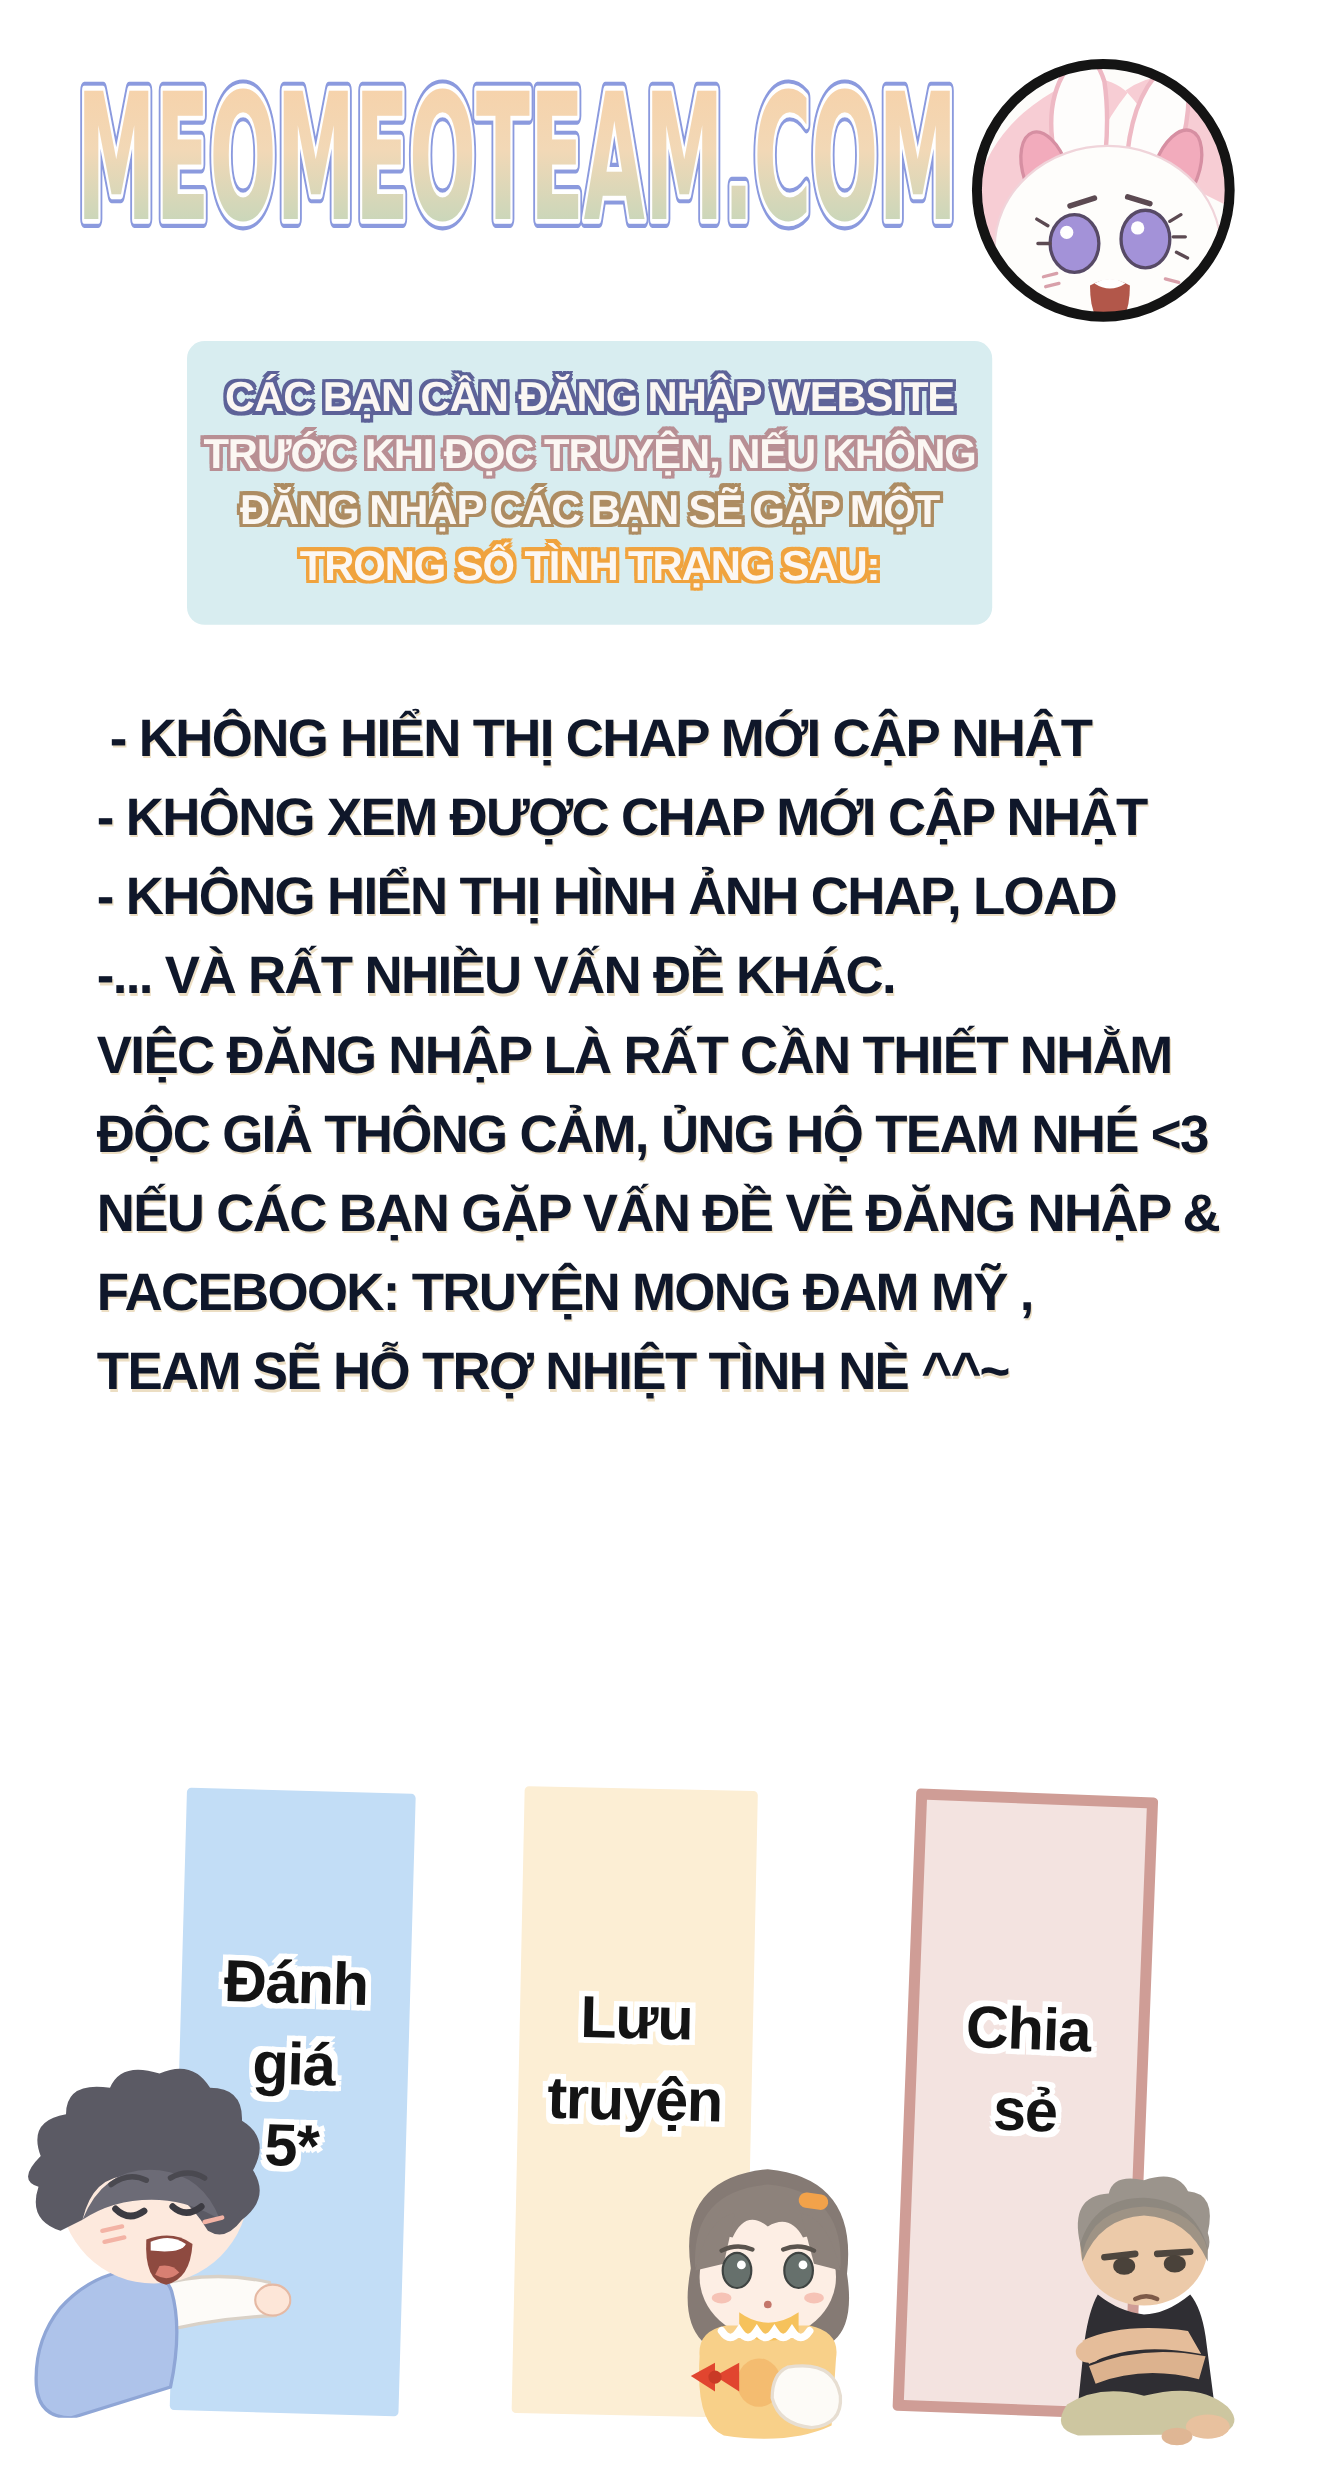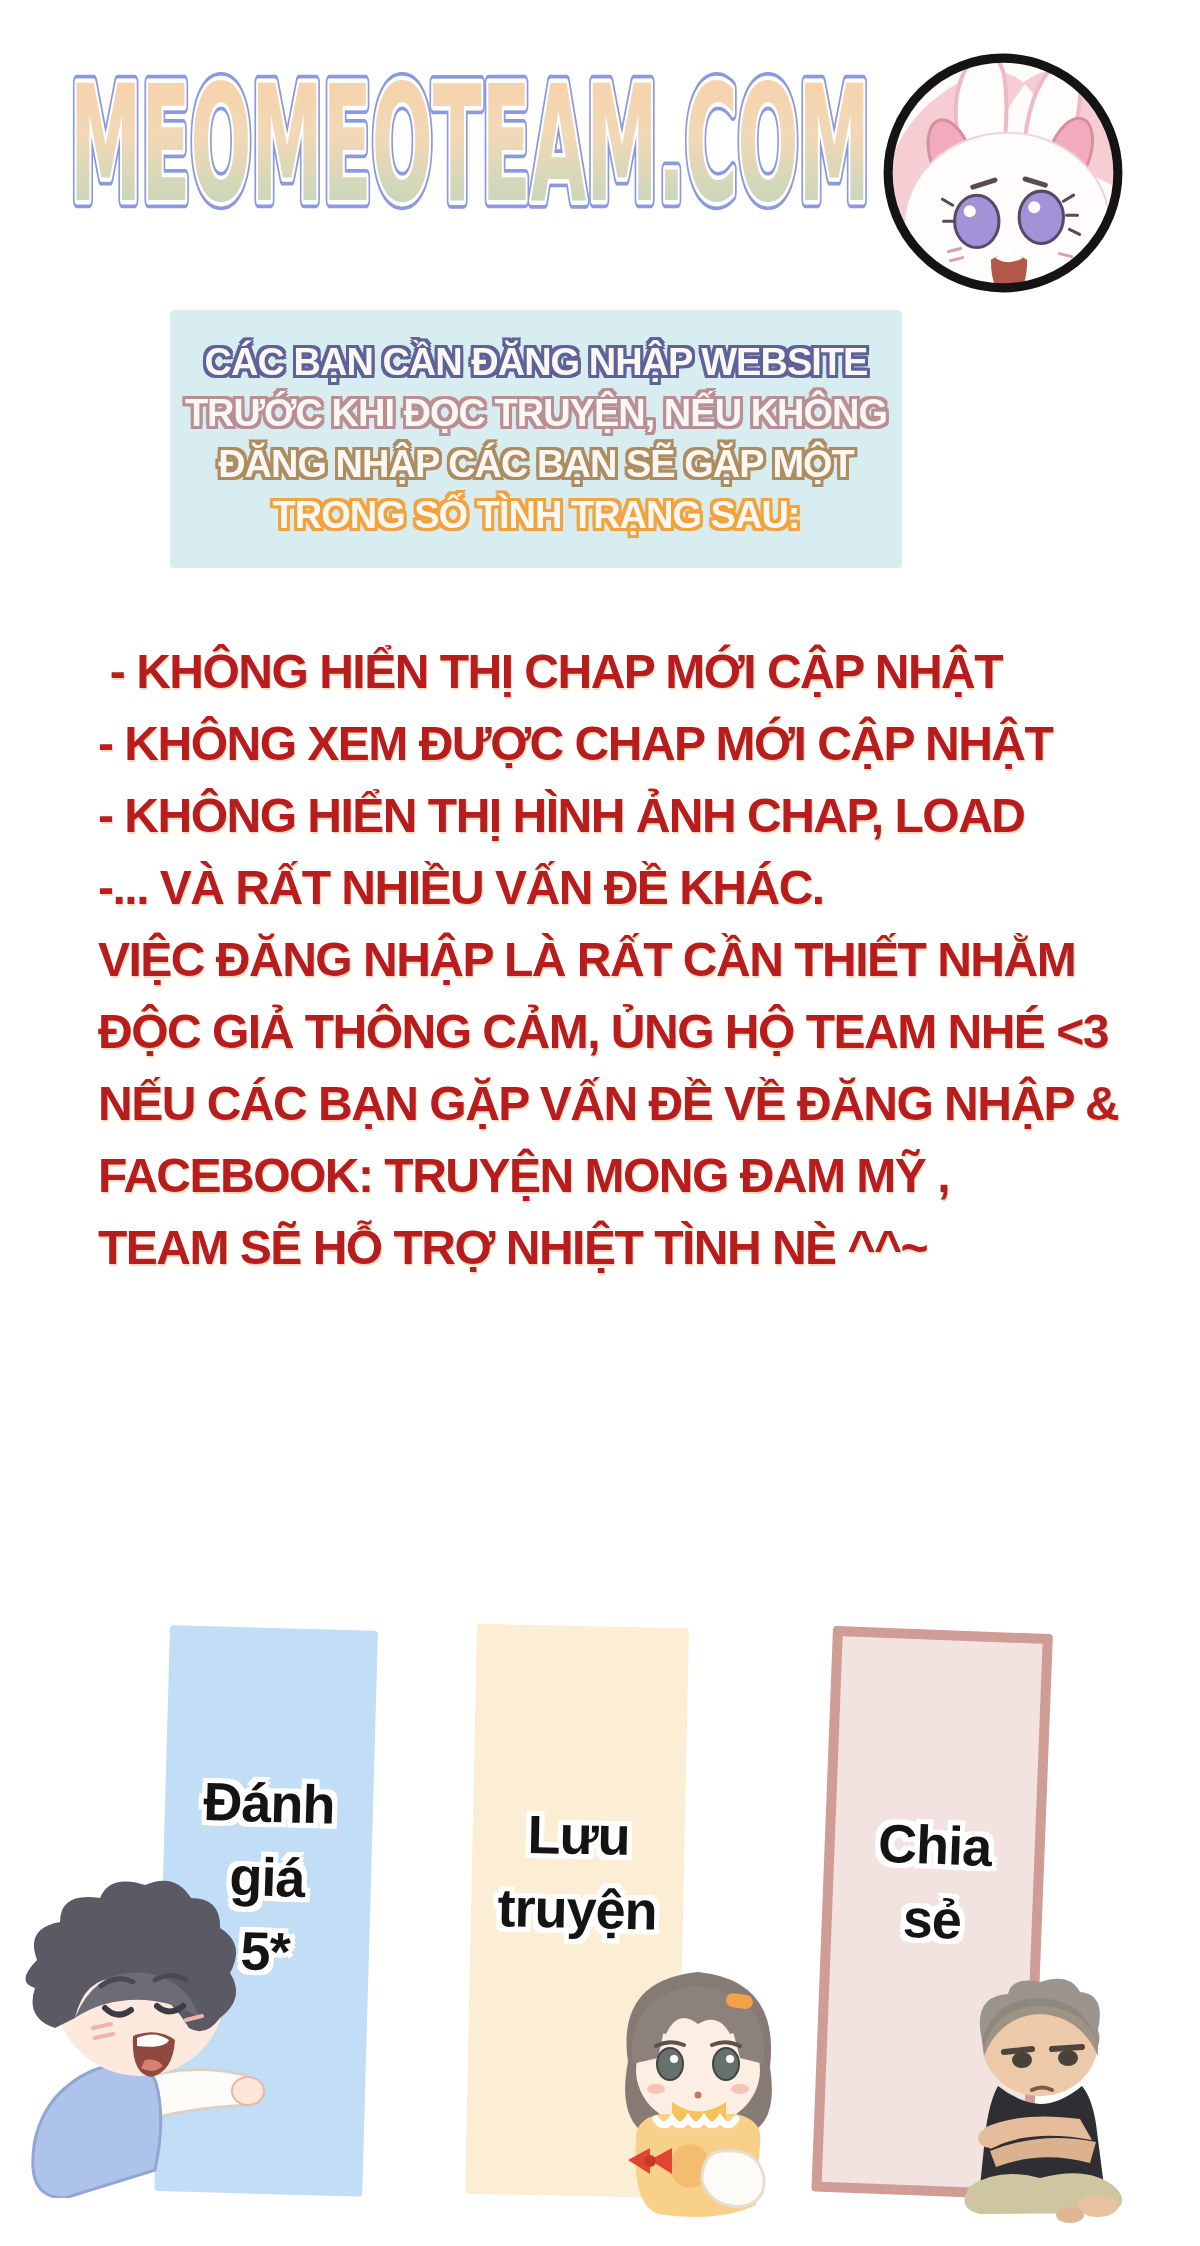--- a/index.html
+++ b/index.html
@@ -5,21 +5,21 @@
   html,body{margin:0;padding:0;background:#fff;}
   #page{position:relative;width:1200px;height:2246px;background:#fff;overflow:hidden;
         font-family:"Liberation Sans","DejaVu Sans",sans-serif;}
 
   
   #title-wrap{position:absolute;left:52px;top:52px;width:836px;height:190px;}
   #mascot-wrap{position:absolute;left:872px;top:44px;width:262px;height:262px;}
 
   
   #notice-box{position:absolute;left:170px;top:310px;width:732px;height:258px;
-              background:var(--notice-bg,#d8edf0);border-radius:4px;
+              background:var(--notice-bg,#d8edf0);border-radius:16px;
               display:flex;flex-direction:column;justify-content:center;align-items:center;
               gap:8px;}
   .notice-line{font-size:38px;font-weight:bold;letter-spacing:-1px;color:#fbf7f3;
     text-shadow:
       -3px -3px 0 var(--oc), 0 -3px 0 var(--oc), 3px -3px 0 var(--oc),
       -3px 0 0 var(--oc), 3px 0 0 var(--oc),
       -3px 3px 0 var(--oc), 0 3px 0 var(--oc), 3px 3px 0 var(--oc),
       -2px -2px 0 var(--oc), 2px -2px 0 var(--oc), -2px 2px 0 var(--oc), 2px 2px 0 var(--oc);
     white-space:pre;}
 
@@ -112,21 +112,21 @@
     </svg>
   </div>
 
   <div id="notice-box">
     <div class="notice-line" style="--oc: #5d6298;">CÁC BẠN CẦN ĐĂNG NHẬP WEBSITE</div>
     <div class="notice-line" style="--oc: #b88f94;">TRƯỚC KHI ĐỌC TRUYỆN, NẾU KHÔNG</div>
     <div class="notice-line" style="--oc: #ad8c62;">ĐĂNG NHẬP CÁC BẠN SẼ GẶP MỘT</div>
     <div class="notice-line" style="--oc: #f0a33e;">TRONG SỐ TÌNH TRẠNG SAU:</div>
   </div>
 
-  <div id="body-text" style="color: #b91c1c; margin-left: 10px;">
+  <div id="body-text" style="color: #0f172a;">
     <div class="gold-line"> - KHÔNG HIỂN THỊ CHAP MỚI CẬP NHẬT</div>
     <div class="gold-line">- KHÔNG XEM ĐƯỢC CHAP MỚI CẬP NHẬT</div>
     <div class="gold-line">- KHÔNG HIỂN THỊ HÌNH ẢNH CHAP, LOAD</div>
     <div class="gold-line">-... VÀ RẤT NHIỀU VẤN ĐỀ KHÁC.</div>
     <div class="gold-line">VIỆC ĐĂNG NHẬP LÀ RẤT CẦN THIẾT NHẰM</div>
     <div class="gold-line">ĐỘC GIẢ THÔNG CẢM, ỦNG HỘ TEAM NHÉ &lt;3</div>
     <div class="gold-line">NẾU CÁC BẠN GẶP VẤN ĐỀ VỀ ĐĂNG NHẬP &amp;</div>
     <div class="gold-line">FACEBOOK: TRUYỆN MONG ĐAM MỸ ,</div>
     <div class="gold-line">TEAM SẼ HỖ TRỢ NHIỆT TÌNH NÈ ^^~</div>
   </div>

